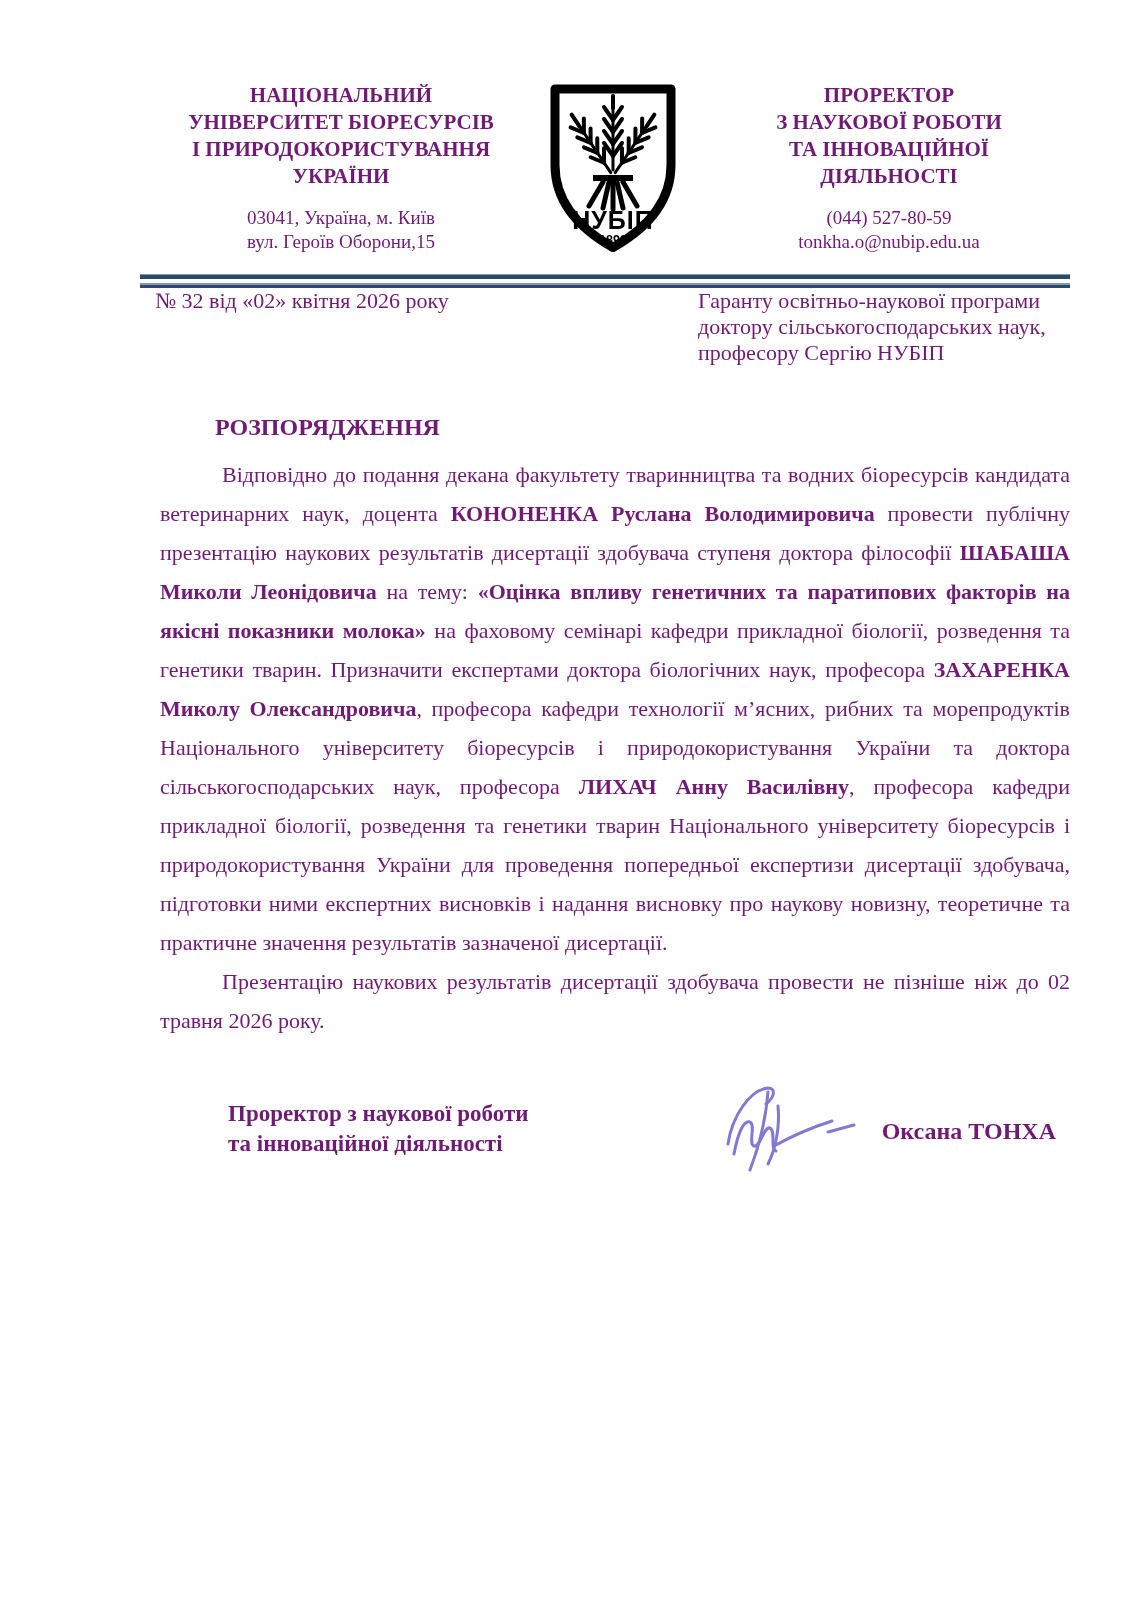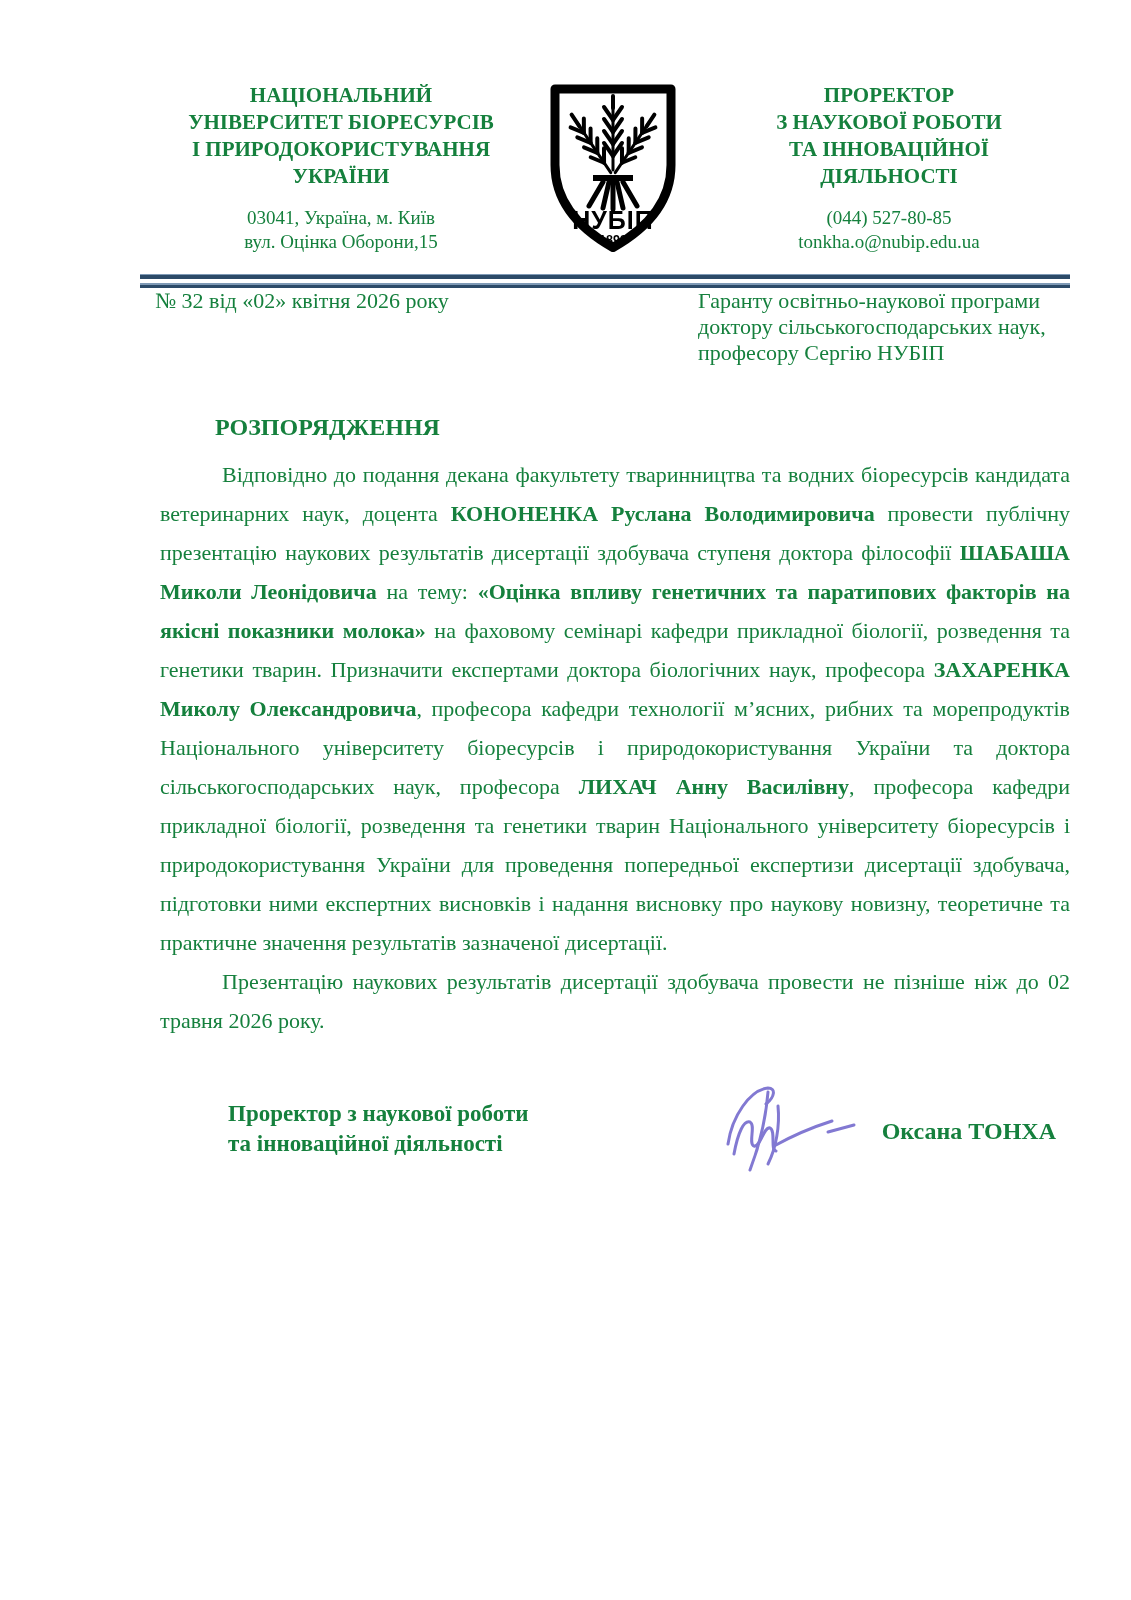--- a/index.html
+++ b/index.html
@@ -1,19 +1,19 @@
 <!DOCTYPE html>
 <html><head>
 <meta charset="utf-8">
 <style>
   html,body{margin:0;padding:0;background:#e8e8e8;}
   .page{
     width:1131px;height:1600px;margin:0 auto;background:#ffffff;
     position:relative;box-sizing:border-box;
-    font-family:"Liberation Serif", serif;color:#15803d;
+    font-family:"Liberation Serif", serif;color:#701a75;
     padding:82px 61px 0 140px;
   }
   
   .header{display:flex;align-items:stretch;height:172px;}
   .hdr-col{display:flex;flex-direction:column;justify-content:space-between;}
   .hdr-left{width:402px;text-align:center;}
   .hdr-right{width:378px;text-align:center;padding-left:32px;box-sizing:border-box;}
   .hdr-name{font-weight:bold;font-size:21px;line-height:27px;}
   .hdr-sub{font-size:19px;line-height:24px;}
   .logo-wrap{width:142px;display:flex;justify-content:center;align-items:flex-start;}
@@ -49,21 +49,21 @@
 
     <div class="hdr-col hdr-left">
       <div class="hdr-name">
         <div>НАЦІОНАЛЬНИЙ</div>
         <div>УНІВЕРСИТЕТ БІОРЕСУРСІВ</div>
         <div>І ПРИРОДОКОРИСТУВАННЯ</div>
         <div>УКРАЇНИ</div>
       </div>
       <div class="hdr-sub">
         <div>03041, Україна, м. Київ</div>
-        <div>вул. Оцінка Оборони,15</div>
+        <div>вул. Героїв Оборони,15</div>
       </div>
     </div>
 
     <div class="logo-wrap">
       <svg width="142" height="172" viewBox="0 0 142 172">
         <path d="M13 7 H129 V83 C129 119 106.5 145.5 71 165.5 C35.5 145.5 13 119 13 83 Z" fill="#ffffff" stroke="#000000" stroke-width="9" stroke-linejoin="round"></path>
         <g stroke="#000000" stroke-linecap="round" fill="none">
 
           <g transform="translate(71 94)">
             <line x1="0" y1="-6" x2="0" y2="-76" stroke-width="3"></line>
@@ -117,21 +117,21 @@
     </div>
 
     <div class="hdr-col hdr-right">
       <div class="hdr-name">
         <div>ПРОРЕКТОР</div>
         <div>З НАУКОВОЇ РОБОТИ</div>
         <div>ТА ІННОВАЦІЙНОЇ</div>
         <div>ДІЯЛЬНОСТІ</div>
       </div>
       <div class="hdr-sub">
-        <div>(044) 527-80-85</div>
+        <div>(044) 527-80-59</div>
         <div>tonkha.o@nubip.edu.ua</div>
       </div>
     </div>
   </div>
 
   <div class="divider">
     <div class="bar"></div>
     <div class="gap"></div>
     <div class="bar"></div>
   </div>

